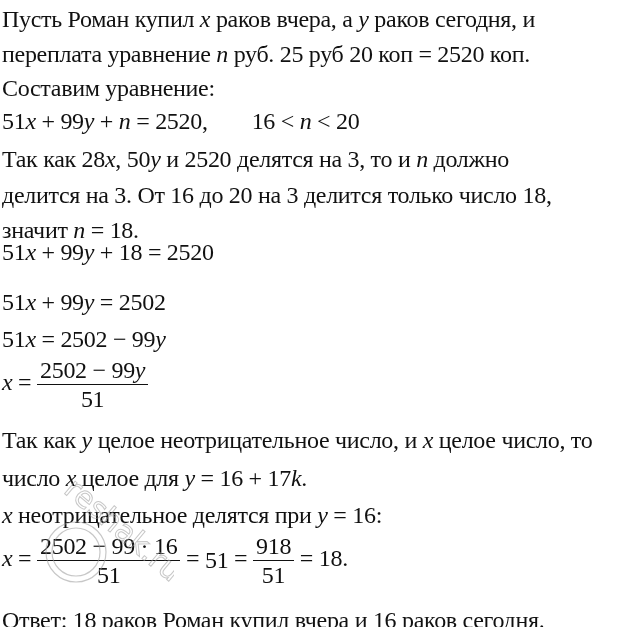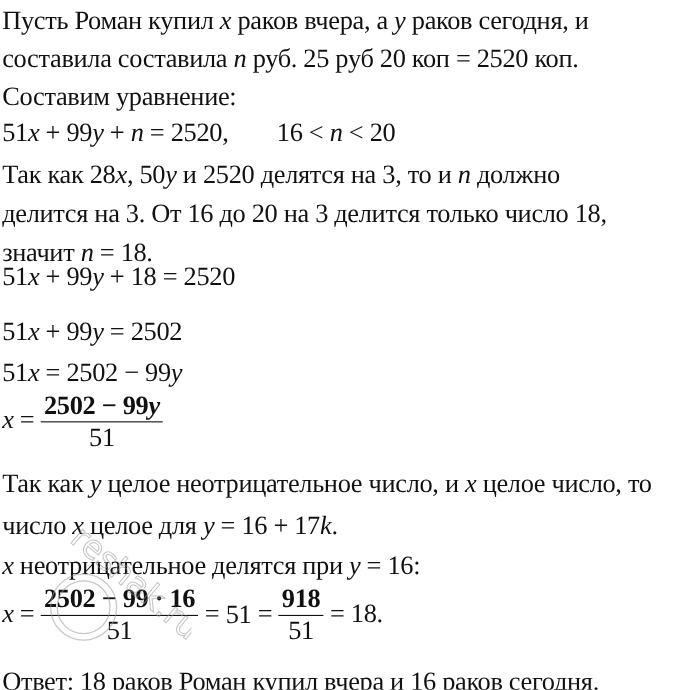--- a/index.html
+++ b/index.html
@@ -1,35 +1,35 @@
 <!DOCTYPE html>
 <html><head>
 <meta charset="utf-8">
 <style>
   html, body { margin:0; padding:0; background:#ffffff; }
   body { width:624px; height:627px; position:relative; overflow:hidden;
          font-family:"Liberation Serif","DejaVu Serif",serif; color:#111; }
   .line { position:absolute; left:2px; font-size:24px; line-height:30px; white-space:nowrap; letter-spacing:-0.3px; }
   i { font-style:italic; }
   .frac { display:inline-block; vertical-align:middle; text-align:center; position:relative; }
-  .frac .num { display:block; padding:0 3px; border-bottom:1.6px solid #111; line-height:28px;font-weight:bold; }
+  .frac .num { display:block; padding:0 3px; border-bottom:1.6px solid #111; line-height:28px; }
   .frac .den { display:block; line-height:28px; }
   .watermark { position:absolute; left:44px; top:470px; width:130px; height:130px; pointer-events:none; opacity:0.55; }
 </style>
 </head>
 <body>
 
 <div>
 
   <div class="line" style="top:4px">
     <span>Пусть Роман купил </span><i>x</i><span> раков вчера, а </span><i>y</i><span> раков сегодня, и</span>
   </div>
 
   <div class="line" style="top:39px">
-    <span>составила составила </span><i>n</i><span> руб. 25 руб 20 коп = 2520 коп.</span>
+    <span>переплата уравнение </span><i>n</i><span> руб. 25 руб 20 коп = 2520 коп.</span>
   </div>
 
   <div class="line" style="top:73px">
     <span>Составим уравнение:</span>
   </div>
 
   <div class="line" style="top:106px">
     <span>51</span><i>x</i><span> + 99</span><i>y</i><span> + </span><i>n</i><span> = 2520,</span><span style="display:inline-block;width:44px"></span><span>16 &lt; </span><i>n</i><span> &lt; 20</span>
   </div>
 

